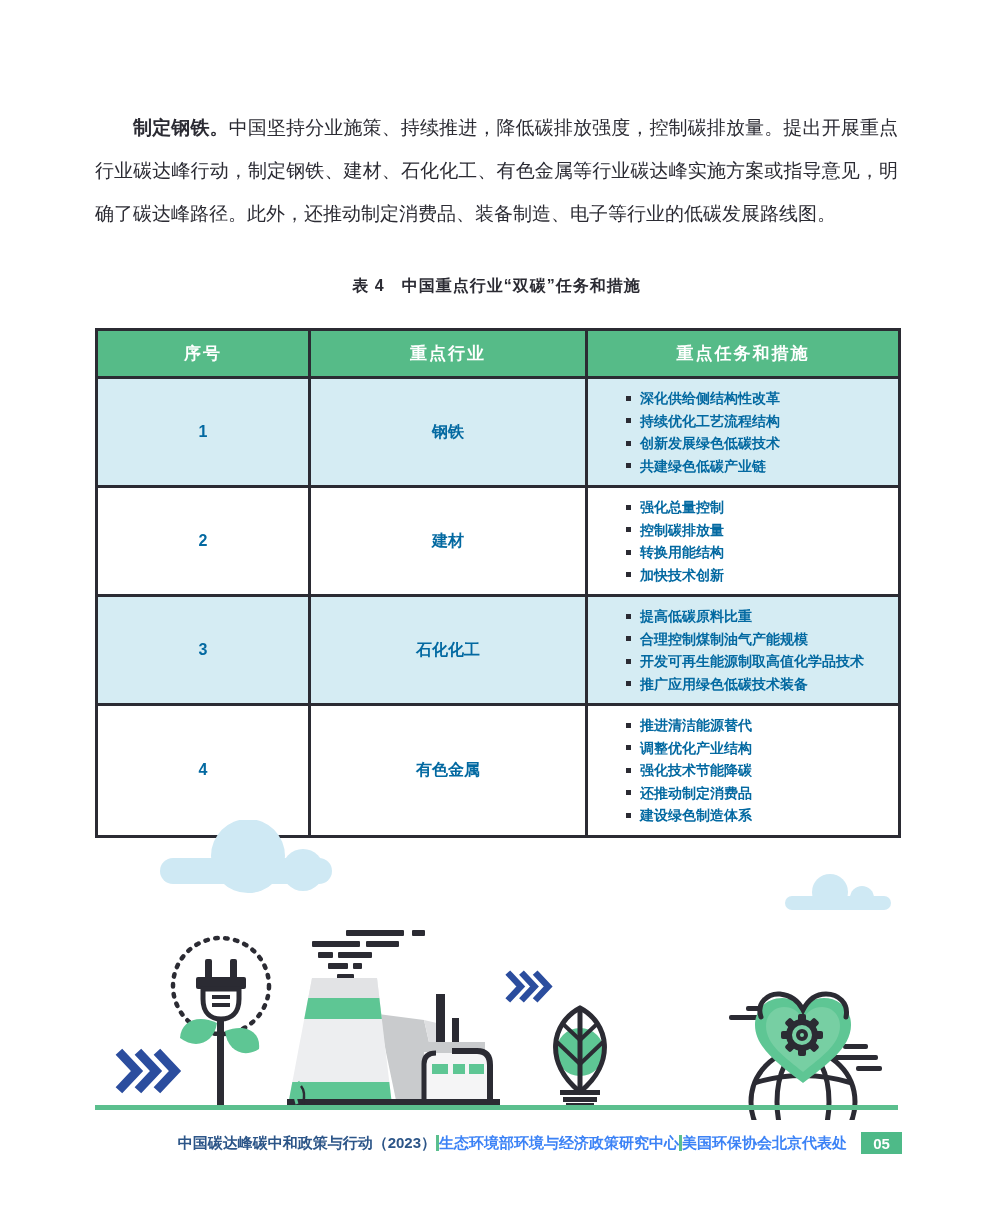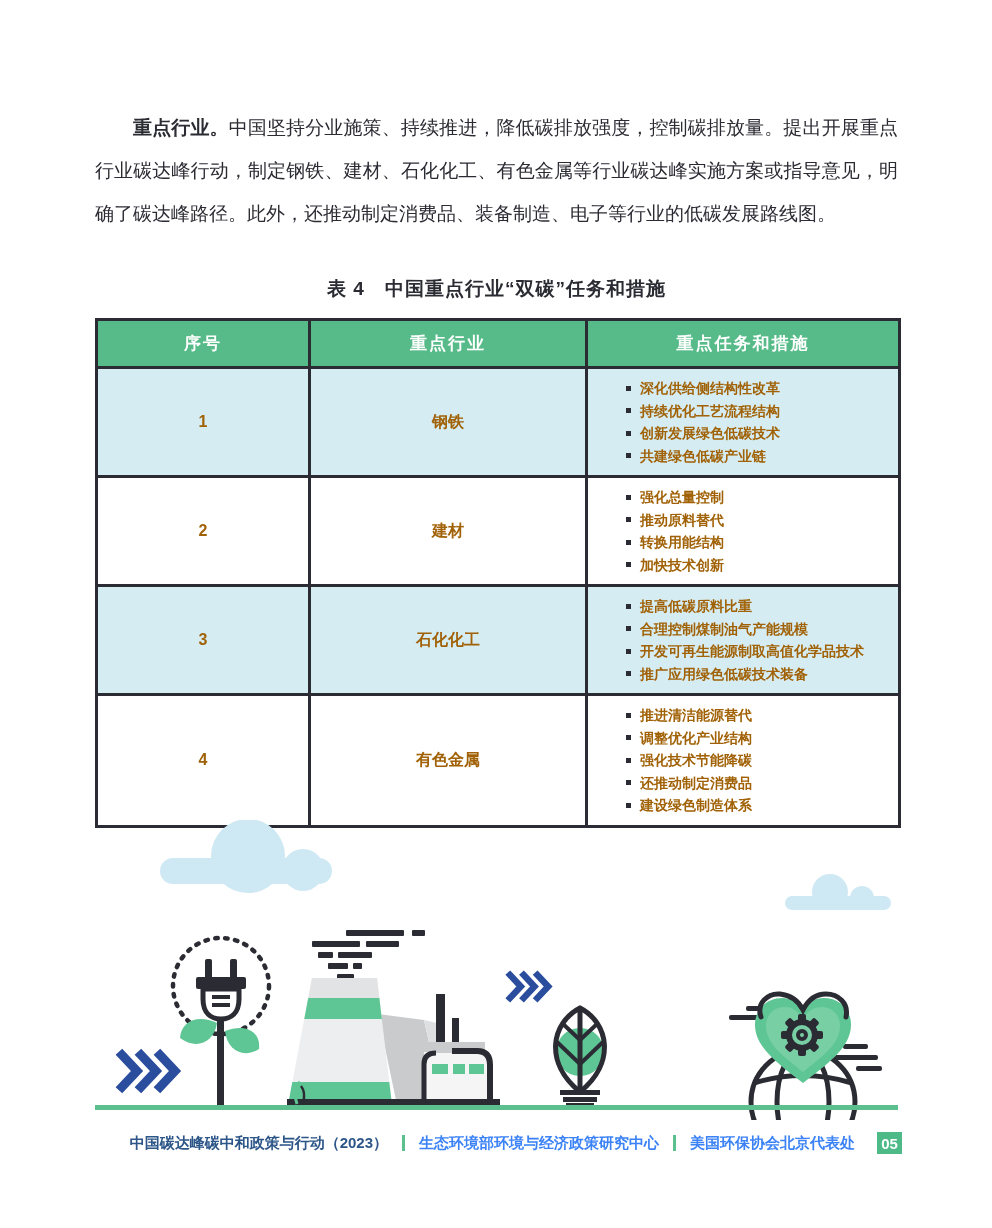--- a/index.html
+++ b/index.html
@@ -10,69 +10,69 @@
   .para {
     position:absolute; left:95px; top:106px; width:803px;
     font-size:19px; line-height:43px; color:#2b2b33;
     text-align:justify; text-indent:2em; font-weight:500;
   }
   .para .lead { font-weight:800; }
 
   
   .caption {
     position:absolute; left:95px; top:276px; width:803px;
-    text-align:center; font-size:19px; font-weight:800; color:#2b2b33;
+    text-align:center; font-size:16px; font-weight:800; color:#2b2b33;
     letter-spacing:1px;
   }
 
   
   table.dc {
-    position:absolute; left:95px; top:318px; width:803px;
+    position:absolute; left:95px; top:328px; width:803px;
     border-collapse:collapse; table-layout:fixed;
   }
   table.dc th, table.dc td { border:3px solid #2b2b33; }
   table.dc col.c1 { width:213px; }
   table.dc col.c2 { width:277px; }
   table.dc col.c3 { width:313px; }
   table.dc th {
     background:#56bb88; color:#ffffff; font-size:17px; font-weight:800;
     height:48px; text-align:center; letter-spacing:2px;
   }
-  table.dc td { color:#a16207; background:#ffffff; vertical-align:middle; }
+  table.dc td { color:#0369a1; background:#ffffff; vertical-align:middle; }
   table.dc tr.alt td { background:#d5ecf3; }
   td.no, td.ind { text-align:center; font-size:16px; font-weight:700; }
   td.measures { padding:8px 8px 8px 38px; }
   .m { display:flex; align-items:center; gap:9px; line-height:22.5px; font-size:14px; font-weight:700; }
   .sq { width:5px; height:5px; background:#2b2b33; flex:0 0 auto; }
   tr.h100 { height:100px; } tr.h89 { height:89px; } tr.h97 { height:97px; } tr.h123 { height:123px; }
 
   
   .illus { position:absolute; left:0; top:820px; }
 
   
   .footer {
     position:absolute; top:1131px; right:90px; height:24px;
-    display:flex; align-items:center; gap:14px;
+    display:flex; align-items:center; gap:0;
     font-size:15px; font-weight:700; white-space:nowrap;
   }
   .f-blue { color:#2c5588; }
   .f-dark { color:#3b82f6; }
   .sep { display:inline-block; width:3px; height:16px; background:#5bbf8e; }
   .badge {
     display:flex; align-items:center; justify-content:center;
-    width:25px; height:22px; background:#4eba88; color:#ffffff;
-    font-size:15px; font-weight:700; margin-left:8px;
+    width:41px; height:22px; background:#4eba88; color:#ffffff;
+    font-size:15px; font-weight:700; margin-left:14px;
   }
 </style>
 </head>
 <body>
 
 <div class="page">
 
-  <p class="para"><span class="lead">重点行业。</span><span>中国坚持分业施策、持续推进，降低碳排放强度，控制碳排放量。提出开展重点行业碳达峰行动，制定钢铁、建材、石化化工、有色金属等行业碳达峰实施方案或指导意见，明确了碳达峰路径。此外，还推动制定消费品、装备制造、电子等行业的低碳发展路线图。</span></p>
+  <p class="para"><span class="lead">制定钢铁。</span><span>中国坚持分业施策、持续推进，降低碳排放强度，控制碳排放量。提出开展重点行业碳达峰行动，制定钢铁、建材、石化化工、有色金属等行业碳达峰实施方案或指导意见，明确了碳达峰路径。此外，还推动制定消费品、装备制造、电子等行业的低碳发展路线图。</span></p>
 
   <div class="caption">表 4　中国重点行业“双碳”任务和措施</div>
 
   <table class="dc">
     <colgroup>
         <col class="c1">
         <col class="c2">
         <col class="c3">
       </colgroup>
     <thead>
@@ -108,21 +108,21 @@
       <tr class="h89">
         <td class="no">2</td>
         <td class="ind">建材</td>
         <td class="measures">
           <div class="m">
               <span class="sq"></span>
               <span>强化总量控制</span>
             </div>
           <div class="m">
               <span class="sq"></span>
-              <span>推动原料替代</span>
+              <span>控制碳排放量</span>
             </div>
           <div class="m">
               <span class="sq"></span>
               <span>转换用能结构</span>
             </div>
           <div class="m">
               <span class="sq"></span>
               <span>加快技术创新</span>
             </div>
         </td>

